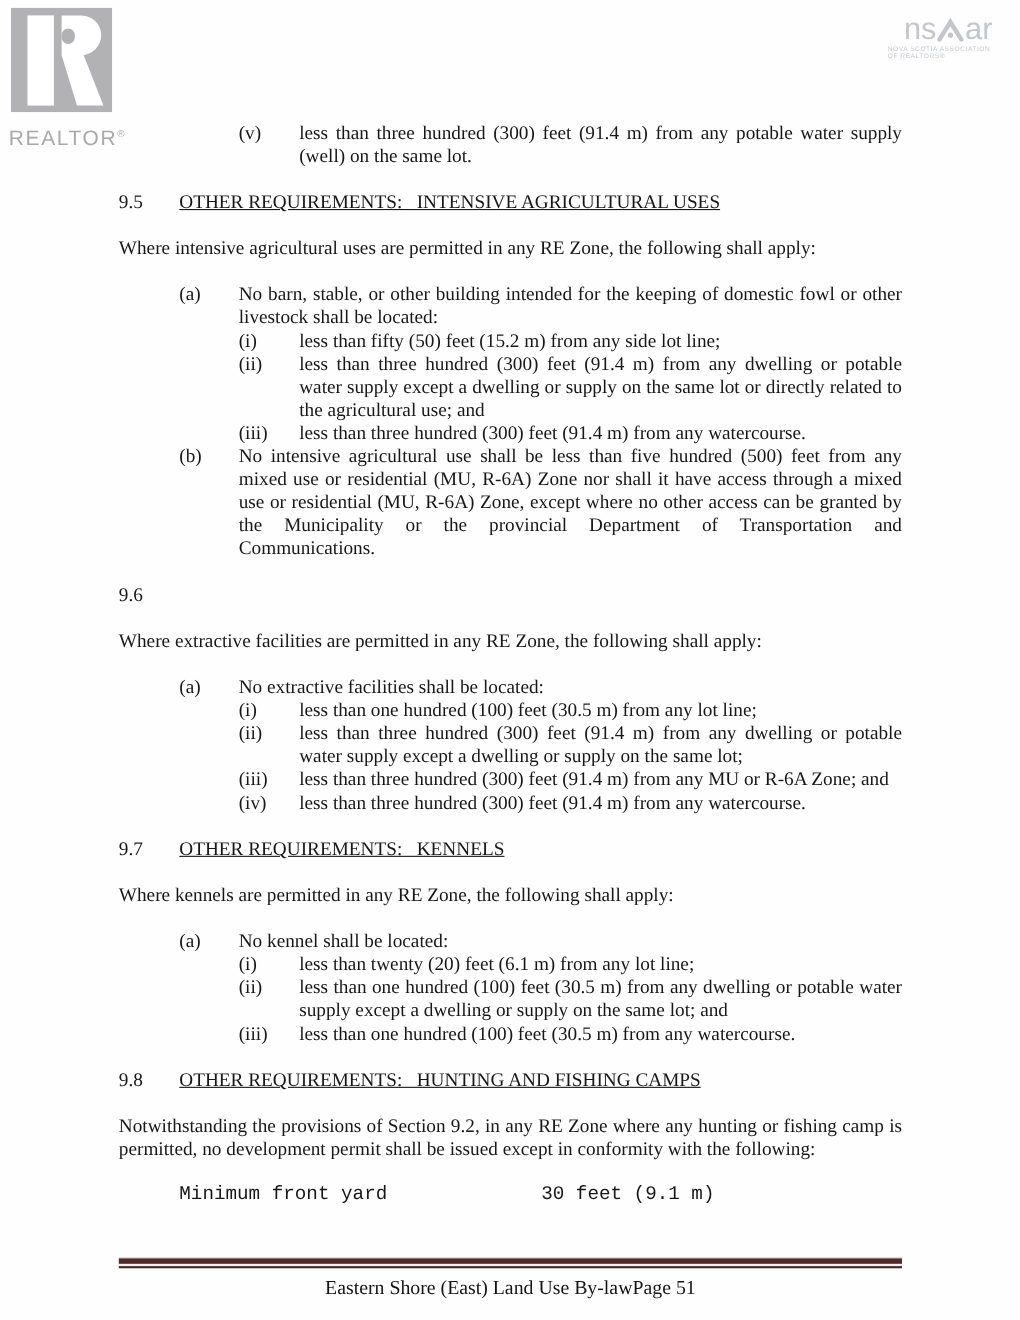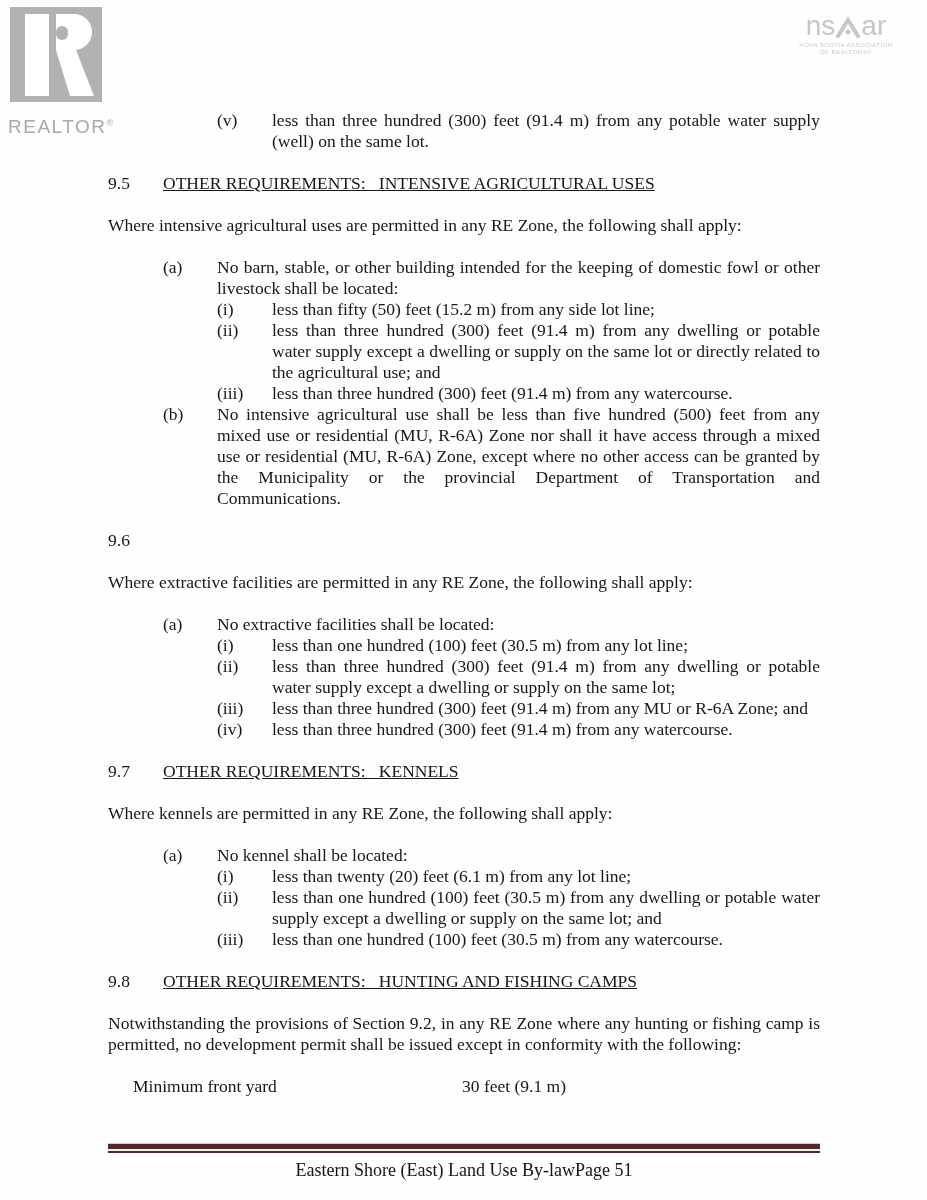--- a/index.html
+++ b/index.html
@@ -16,21 +16,21 @@
   
   .realtor-logo{position:absolute;left:8px;top:7px;width:110px;}
   .r-svg{display:block;margin-left:2px;}
   .realtor-word{
     font-family:"Liberation Sans", sans-serif;
     font-size:19px;letter-spacing:1.5px;color:#a9a9ab;
     margin-top:14px;white-space:nowrap;
   }
   .realtor-word sup{font-size:9px;letter-spacing:0;}
 
-  .nsar-logo{position:absolute;right:26px;top:12px;text-align:center;color:#c3c6cd;width:110px;}
+  .nsar-logo{position:absolute;right:10px;top:12px;text-align:left;color:#c3c6cd;width:110px;}
   .nsar-word{
     display:flex;align-items:flex-end;justify-content:center;
     font-family:"Liberation Sans", sans-serif;
     font-size:28px;line-height:28px;font-weight:normal;color:#c3c6cd;
   }
   .nsar-word .roof{margin:0 1px 2px 1px;}
   .nsar-tagline{
     font-family:"Liberation Sans", sans-serif;
     font-size:6px;line-height:7px;letter-spacing:.5px;color:#c6c9cf;margin-top:2px;
   }
@@ -44,21 +44,21 @@
   .sec-head{display:flex;}
   .sec-num{width:55px;flex:0 0 55px;}
   .sec-title{text-decoration:underline;white-space:pre-wrap;}
   .para{text-align:justify;}
   .item-a{display:flex;margin-left:55px;}
   .item-a .lbl{width:54px;flex:0 0 54px;}
   .item-a .txt{flex:1;text-align:justify;}
   .item-i{display:flex;margin-left:109px;}
   .item-i .lbl{width:55px;flex:0 0 55px;}
   .item-i .txt{flex:1;text-align:justify;}
-  .kv{display:flex;margin-left:25px;}
+  .kv{display:flex;margin-left:55px;font-family:Liberation Mono, monospace;}
   .kv .kv-label{width:329px;flex:0 0 329px;}
 
   
   .footer{position:absolute;left:108px;width:712px;top:1143px;}
   .rule{height:10px;}
   .rule .l1{height:1px;background:#dcc6c6;}
   .rule .l2{height:5px;background:#4e2b2b;}
   .rule .l3{height:2px;background:#f7f0f0;}
   .rule .l4{height:2px;background:#4e2b2b;}
   .footer-row{

